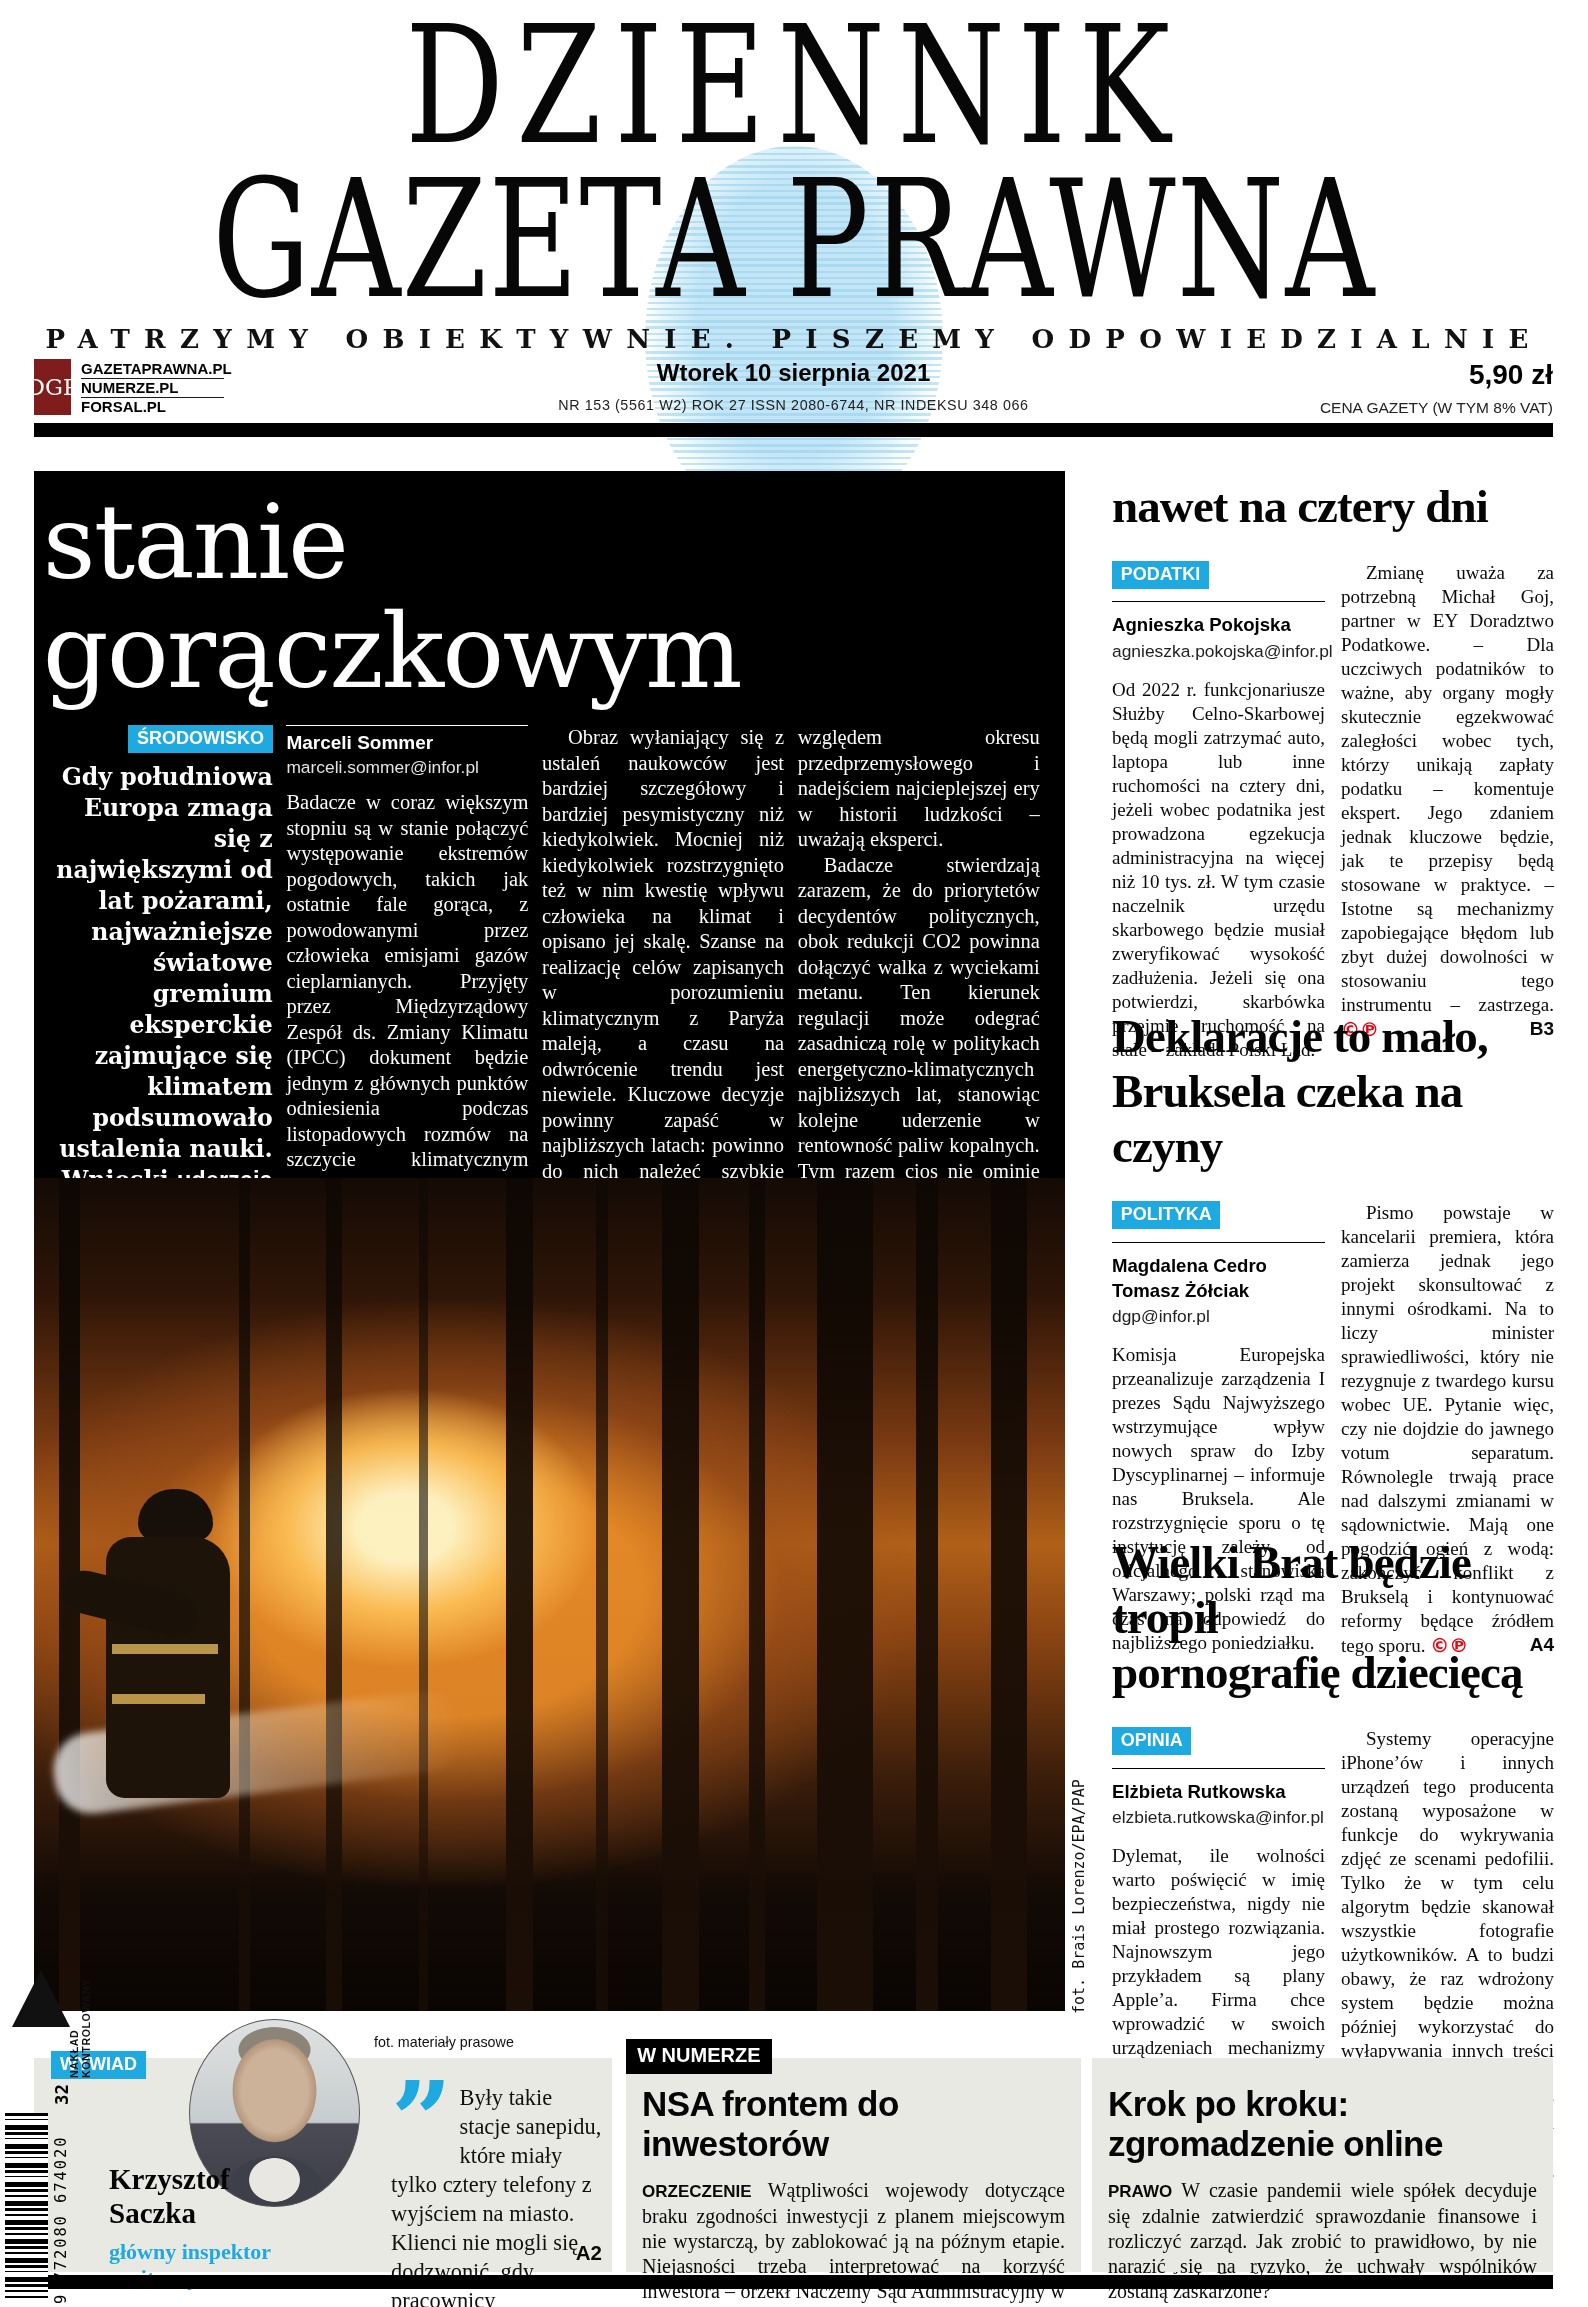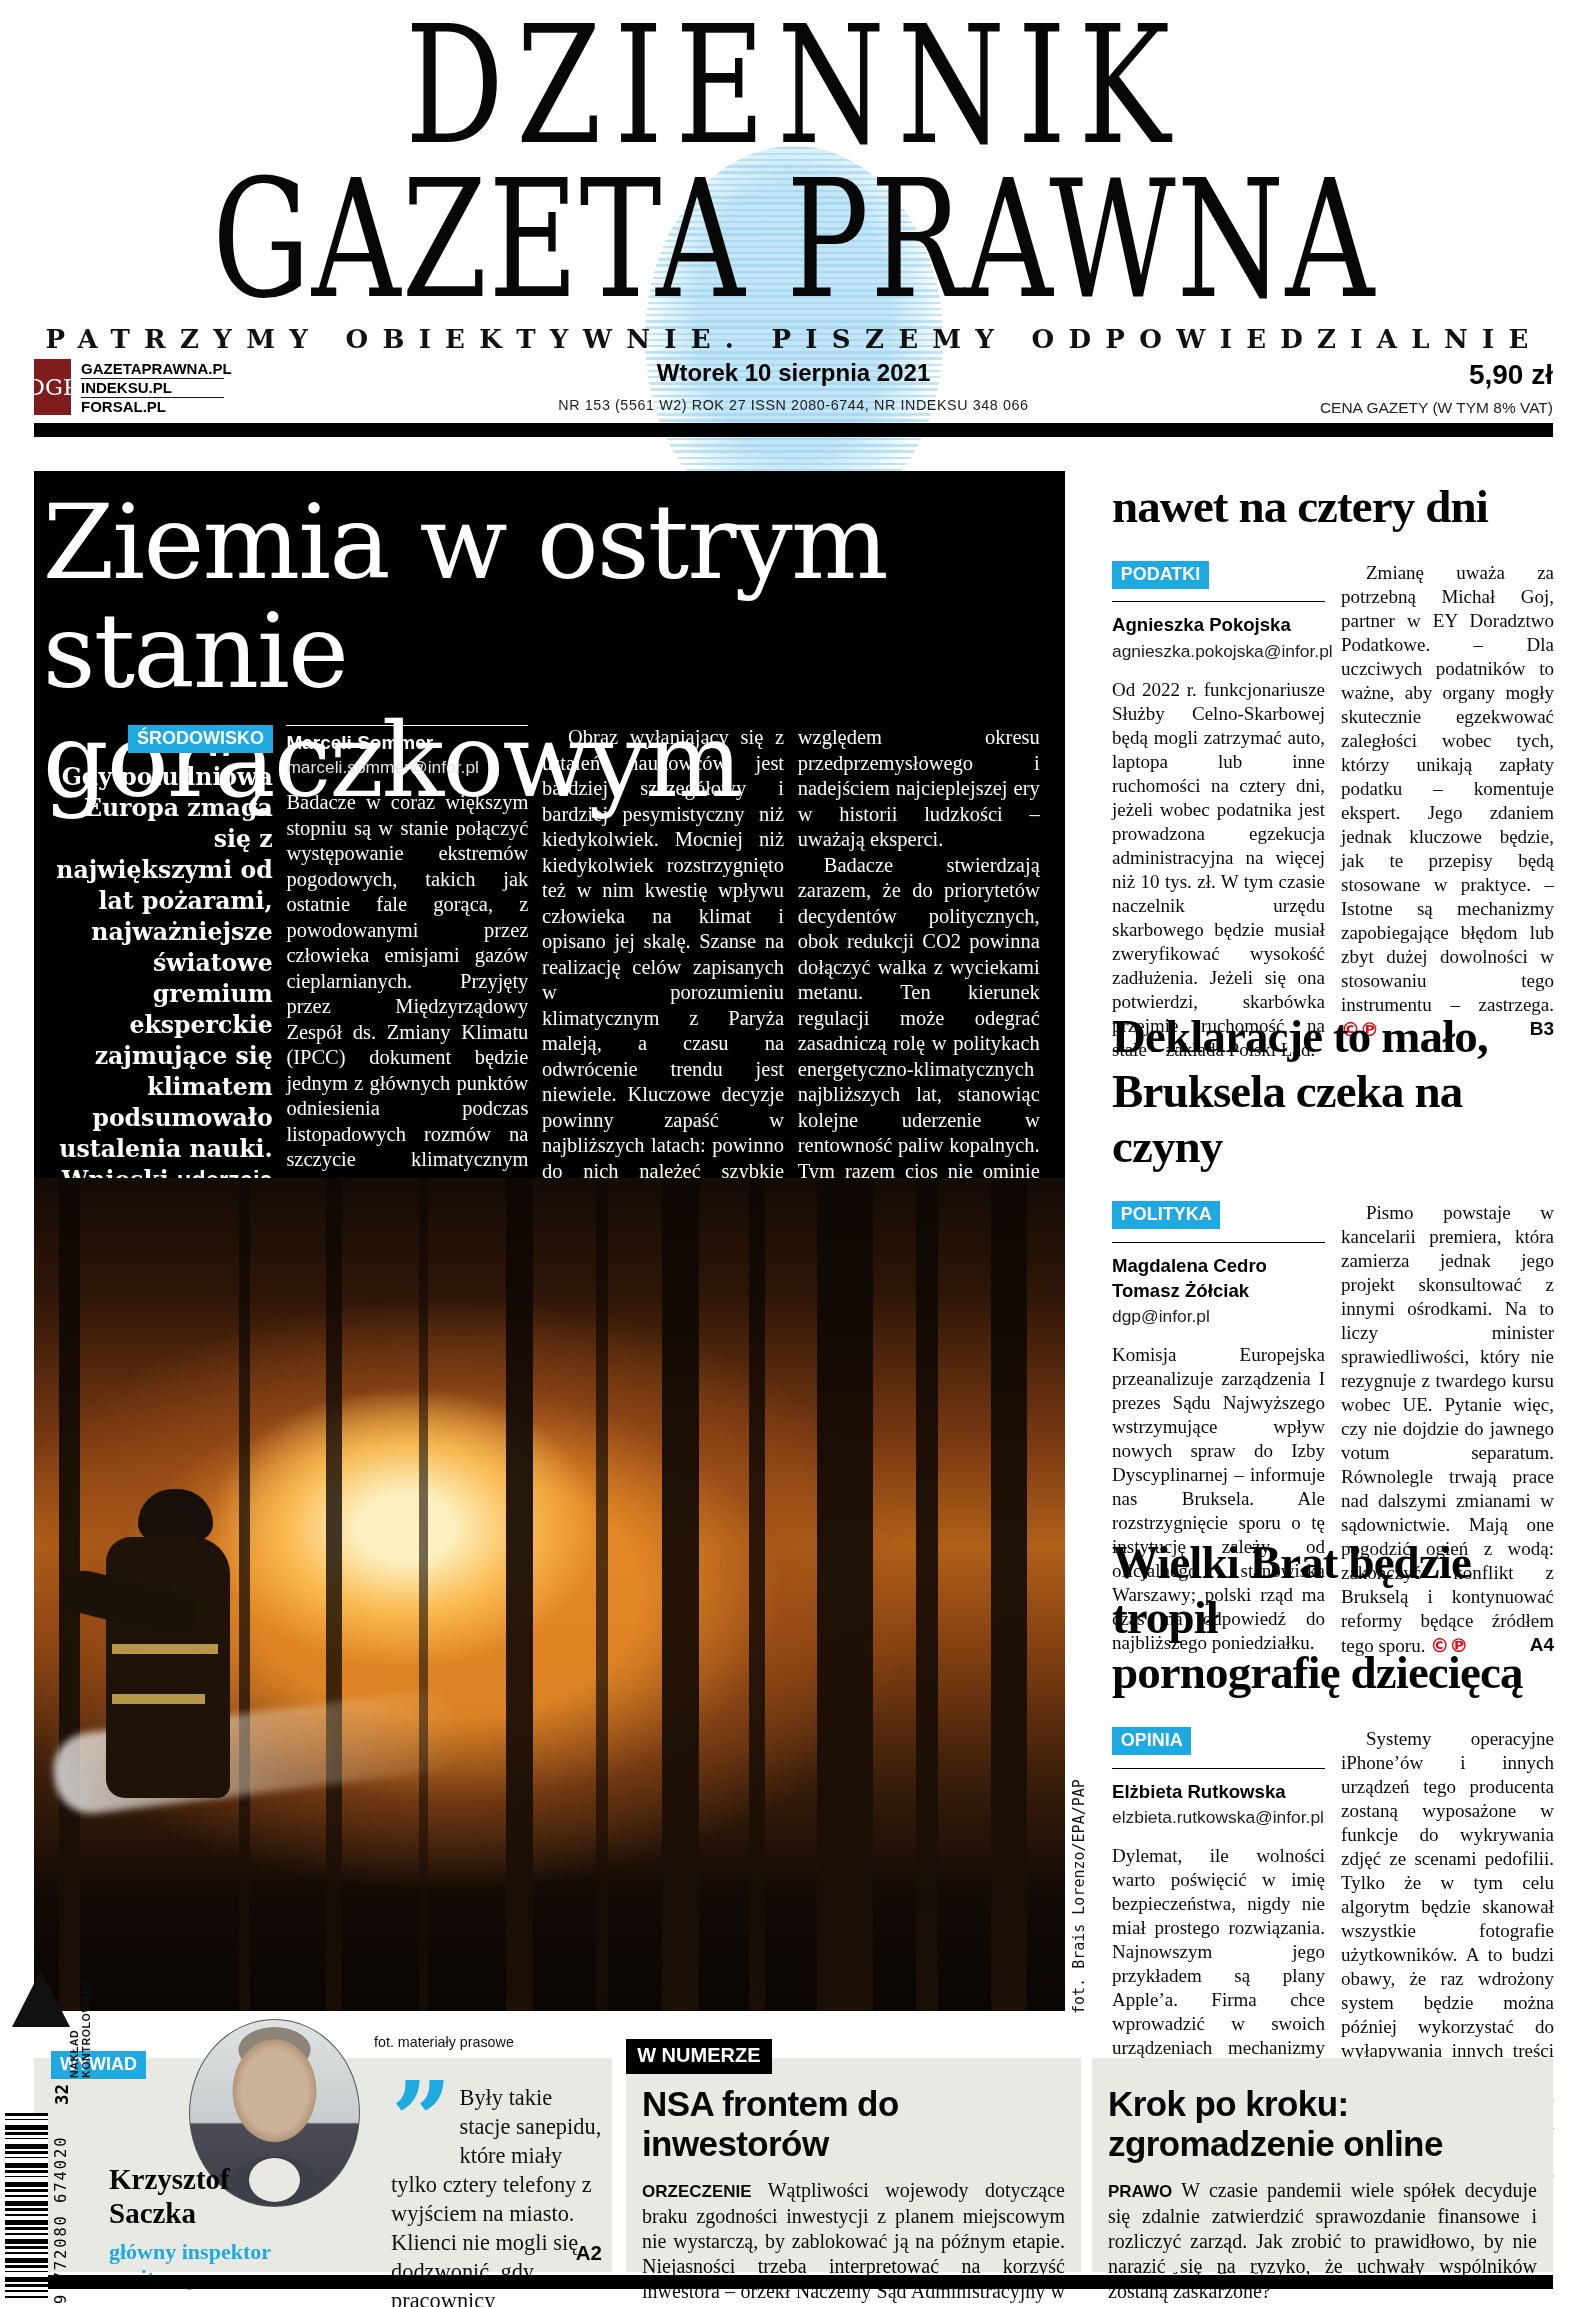--- a/index.html
+++ b/index.html
@@ -137,37 +137,36 @@
     <div class="globe"></div>
     <div class="mast-line mast1">DZIENNIK</div>
     <div class="mast-line mast2">GAZETA PRAWNA</div>
     <div class="tagline">PATRZYMY OBIEKTYWNIE. PISZEMY ODPOWIEDZIALNIE</div>
   </header>
 
   <div class="dateline">
     <div class="dgp-box">DGP</div>
     <div class="sites">
       <div class="site s1">GAZETAPRAWNA.PL</div>
-      <div class="site s2">INDEKSU.PL</div>
+      <div class="site s2">NUMERZE.PL</div>
       <div class="site s3">FORSAL.PL</div>
     </div>
     <div class="date-center">
       <div class="date-main">Wtorek 10 sierpnia 2021</div>
       <div class="issue-info">NR 153 (5561 W2) ROK 27 ISSN 2080-6744, NR INDEKSU 348 066</div>
     </div>
     <div class="price-box">
       <div class="price">5,90 zł</div>
       <div class="price-note">CENA GAZETY (W TYM 8% VAT)</div>
     </div>
   </div>
   <div class="top-rule"></div>
 
   <section class="main-black">
     <div class="main-headline">
-      <div>Ziemia w ostrym</div>
       <div>stanie gorączkowym</div>
     </div>
     <div class="m-cols">
       <div class="lede-col">
         <span class="kick">ŚRODOWISKO</span>
         <div class="lede-text"><span>Gdy południowa Europa zmaga się z największymi od lat pożarami, najważniejsze światowe gremium eksperckie zajmujące się klimatem podsumowało ustalenia nauki. Wnioski </span><span class="tail">uderzają nie tylko w węgiel, lecz także w gaz</span></div>
       </div>
       <div class="m-col">
         <div class="m-byline">
           <div class="m-author">Marceli Sommer</div>

